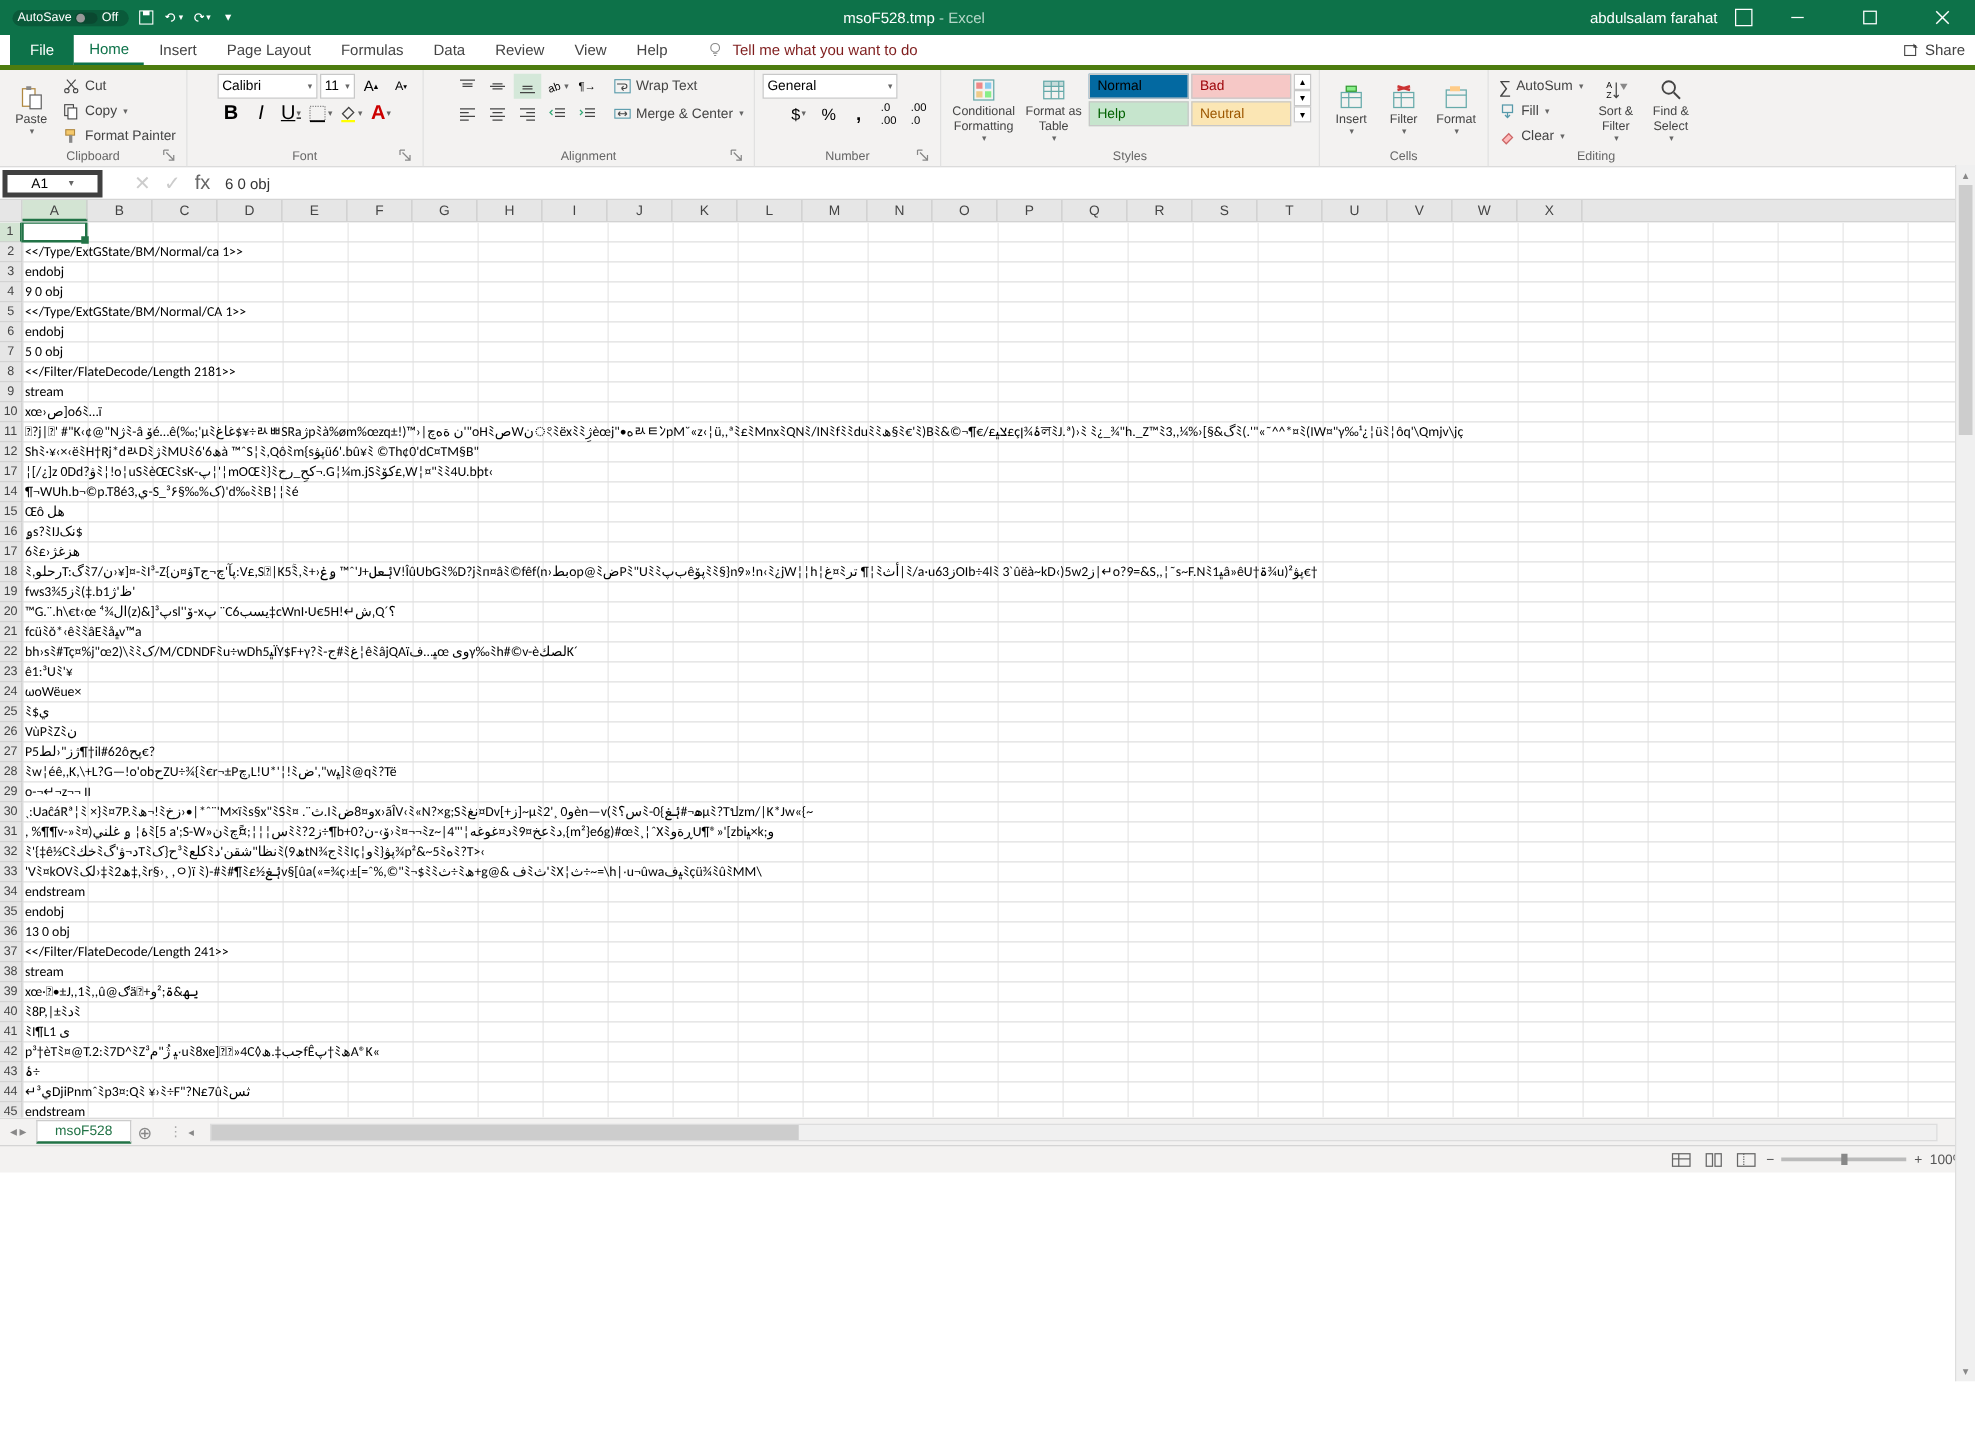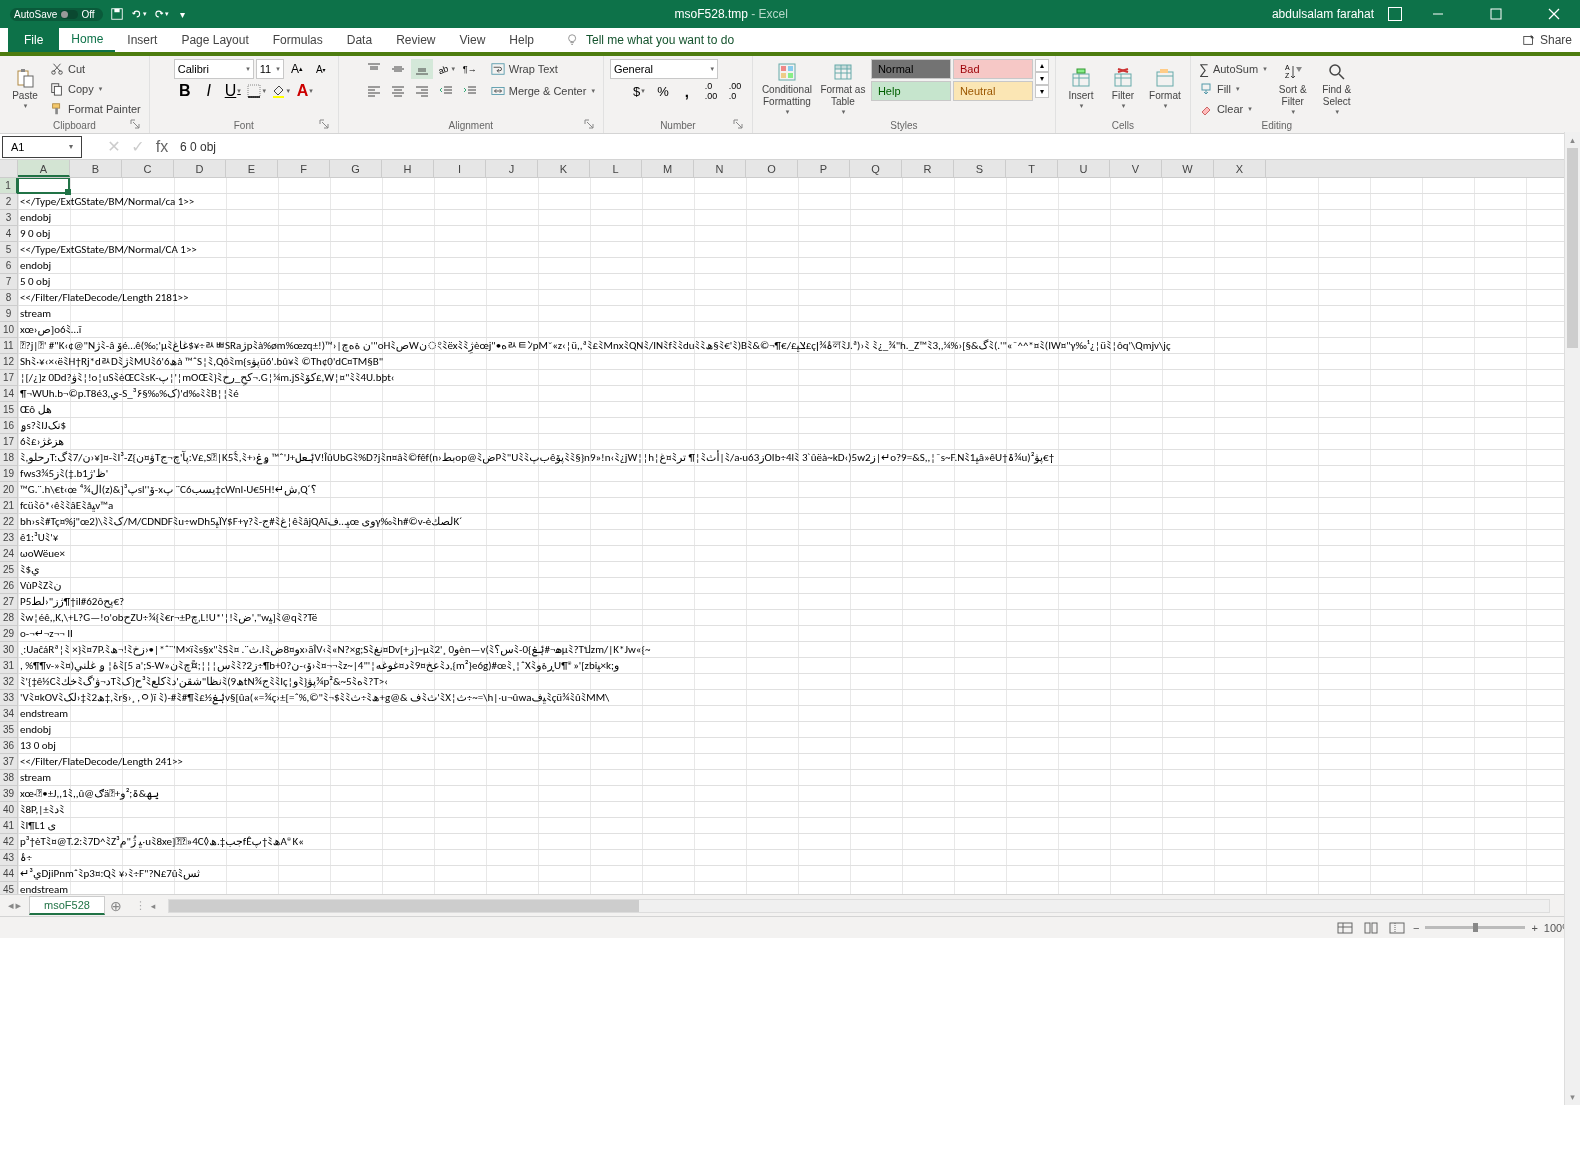--- a/index.html
+++ b/index.html
@@ -19,21 +19,21 @@
 .titlebar .right { display: flex; align-items: center; gap: 14px; padding-right: 4px; }
 .win-btn { width: 44px; height: 28px; display: flex; align-items: center; justify-content: center; cursor: pointer; }
 .win-btn svg { width: 12px; height: 12px; stroke: #fff; }
 .ribbon-display { width: 14px; height: 14px; border: 1px solid #fff; }
 
 
 .menubar { height: 28px; background: #fff; display: flex; align-items: center; border-bottom: 4px solid #4d7c0f; padding-left: 8px; }
 .menu-tab { padding: 0 12px; height: 100%; display: flex; align-items: center; font-size: 12px; color: #444; cursor: pointer; }
 .menu-tab.file { background: #0d7249; color: #fff; padding: 0 16px; }
 .menu-tab.active { border-bottom: 2px solid #0d7249; color: #0d7249; }
-.tell-me { display: flex; align-items: center; gap: 6px; margin-left: 20px; color: #14532d; font-size: 12px; }
+.tell-me { display: flex; align-items: center; gap: 6px; margin-left: 20px; color: #7f1d1d; font-size: 12px; }
 .tell-me svg { width: 14px; height: 14px; }
 .share-btn { margin-left: auto; margin-right: 8px; color: #444; display: flex; align-items: center; gap: 4px; font-size: 12px; cursor: pointer; }
 
 
 .ribbon { height: 78px; background: #f3f2f1; display: flex; border-bottom: 1px solid #d4d4d4; }
 .ribbon-group { border-right: 1px solid #e1e1e1; padding: 3px 6px 0; display: flex; flex-direction: column; justify-content: space-between; position: relative; }
 .ribbon-group-label { text-align: center; font-size: 10px; color: #666; padding-bottom: 2px; position: relative; }
 .dialog-launcher { position: absolute; right: 2px; bottom: 2px; width: 12px; height: 12px; cursor: pointer; }
 .dialog-launcher svg { width: 10px; height: 10px; }
 .rg-body { display: flex; gap: 4px; flex: 1; }
@@ -43,31 +43,31 @@
 .small-btn { display: flex; align-items: center; gap: 4px; font-size: 11px; color: #444; cursor: pointer; padding: 0 2px; height: 20px; }
 .small-btn svg { width: 14px; height: 14px; }
 .icon-btn { width: 22px; height: 20px; display: flex; align-items: center; justify-content: center; cursor: pointer; }
 .dd-arrow { font-size: 7px; color: #666; margin-left: 1px; }
 .combo { height: 20px; border: 1px solid #c8c8c8; background: #fff; font-size: 11px; display: flex; align-items: center; padding: 0 3px; }
 .combo.font-name { width: 80px; }
 .combo.font-size { width: 28px; }
 .combo.number-fmt { width: 108px; }
 .styles-gallery { display: grid; grid-template-columns: 80px 80px; grid-template-rows: 20px 20px; gap: 2px; }
 .style-cell { border: 1px solid #c8c8c8; font-size: 11px; display: flex; align-items: center; padding: 0 6px; }
-.style-normal { background: #737373; }
+.style-normal { background: #0369a1; }
 .style-bad { background: #f6c8c6; color: #9c0006; }
 .style-good { background: #c6e5cd; color: #006100; }
 .style-neutral { background: #fbe6b4; color: #9c5700; }
 .gallery-nav { display: flex; flex-direction: column; margin-left: 2px; }
 .gallery-nav div { width: 14px; height: 13px; border: 1px solid #c8c8c8; background: #fff; font-size: 8px; display: flex; align-items: center; justify-content: center; cursor: pointer; }
 .vstack { display: flex; flex-direction: column; gap: 0; }
 
 
 .formula-area { height: 26px; display: flex; align-items: center; border-bottom: 1px solid #d4d4d4; background: #fff; }
-.name-box { width: 80px; height: 22px; border: 1px solid #404040; margin-left: 2px; font-size: 11px; padding: 0 8px; display: flex; align-items: center; justify-content: space-between; }
+.name-box { width: 80px; height: 22px; border: 4px solid #404040; margin-left: 2px; font-size: 11px; padding: 0 19px; display: flex; align-items: center; justify-content: space-between; }
 .name-box .dd-arrow { font-size: 8px; }
 .fx-divider { width: 20px; }
 .fx-btn { width: 24px; display: flex; align-items: center; justify-content: center; color: #888; cursor: pointer; }
 .fx-btn.fx-label { font-size: 16px; color: #666; }
 .formula-input { flex: 1; font-size: 12px; padding: 0 6px; color: #333; }
 
 
 .col-headers { height: 18px; display: flex; background: #e6e6e6; border-bottom: 1px solid #ccc; }
 .corner { width: 18px; border-right: 1px solid #ccc; background: #e6e6e6; }
 .col-h { width: 52px; border-right: 1px solid #ccc; text-align: center; font-size: 11px; color: #444; line-height: 18px; cursor: pointer; }

